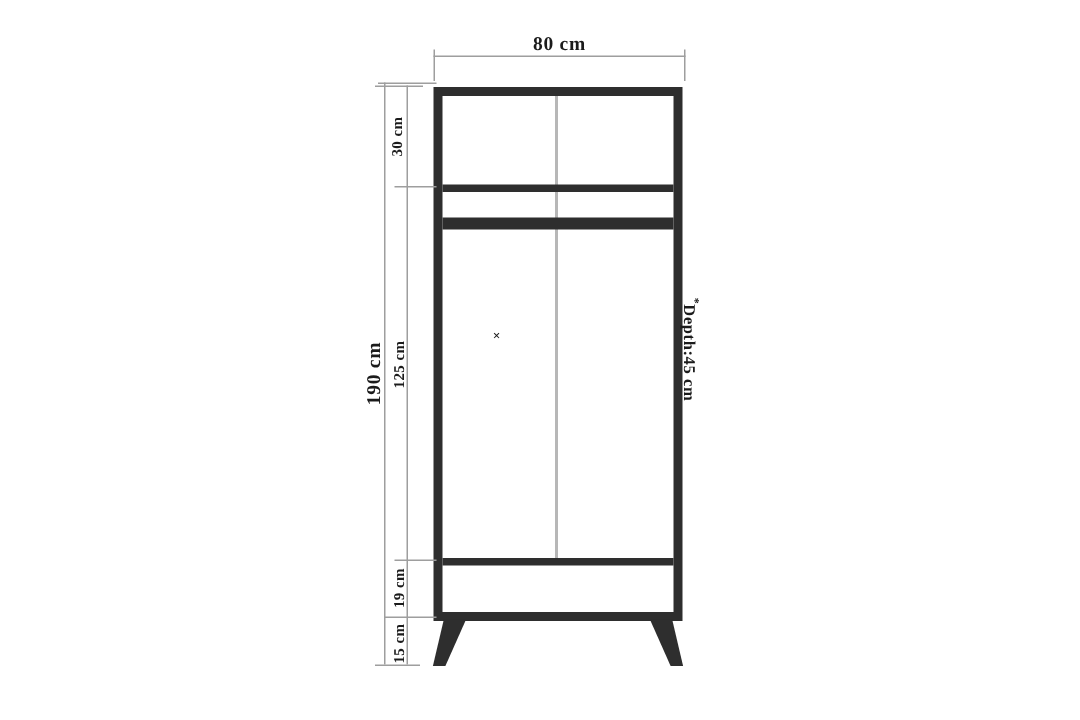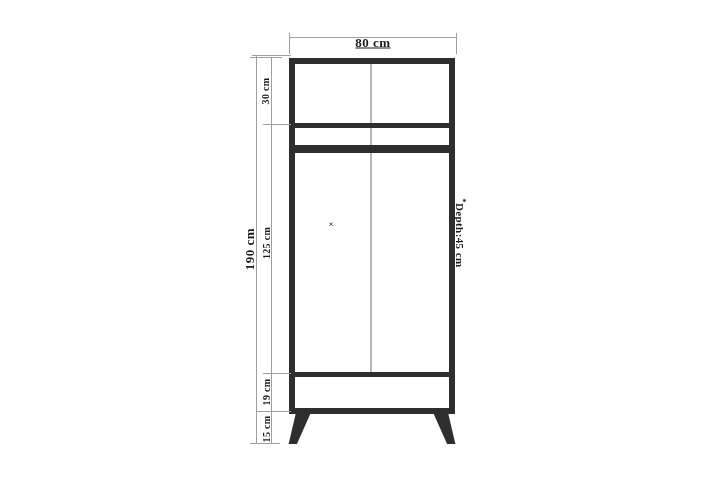--- a/index.html
+++ b/index.html
@@ -49,21 +49,21 @@
   <div class="abs divider div2"></div>
   <div class="abs divider div3"></div>
   <div class="abs leg leg-left"></div>
   <div class="abs leg leg-right"></div>
 
   <span class="lbl knob" style="left:331px;top:224px;">×</span>
 
   <div class="abs dim hline" style="left:289px;top:37px;width:168px;"></div>
   <div class="abs dim vline" style="left:289px;top:33px;height:21px;"></div>
   <div class="abs dim vline" style="left:456px;top:33px;height:21px;"></div>
-  <span class="lbl size-lg" style="left:373px;top:42px;text-decoration:underline;">80 cm</span>
+  <span class="lbl size-lg" style="left:373px;top:29px;">80 cm</span>
 
   <div class="abs dim vline" style="left:256px;top:55px;height:388px;"></div>
   <div class="abs dim vline" style="left:271px;top:57px;height:386px;"></div>
   <div class="abs dim hline" style="left:252px;top:55px;width:39px;"></div>
   <div class="abs dim hline" style="left:250px;top:57px;width:32px;"></div>
   <div class="abs dim hline" style="left:263px;top:124px;width:28px;"></div>
   <div class="abs dim hline" style="left:263px;top:373px;width:28px;"></div>
   <div class="abs dim hline" style="left:256px;top:411px;width:35px;"></div>
   <div class="abs dim hline" style="left:250px;top:443px;width:30px;"></div>
 

